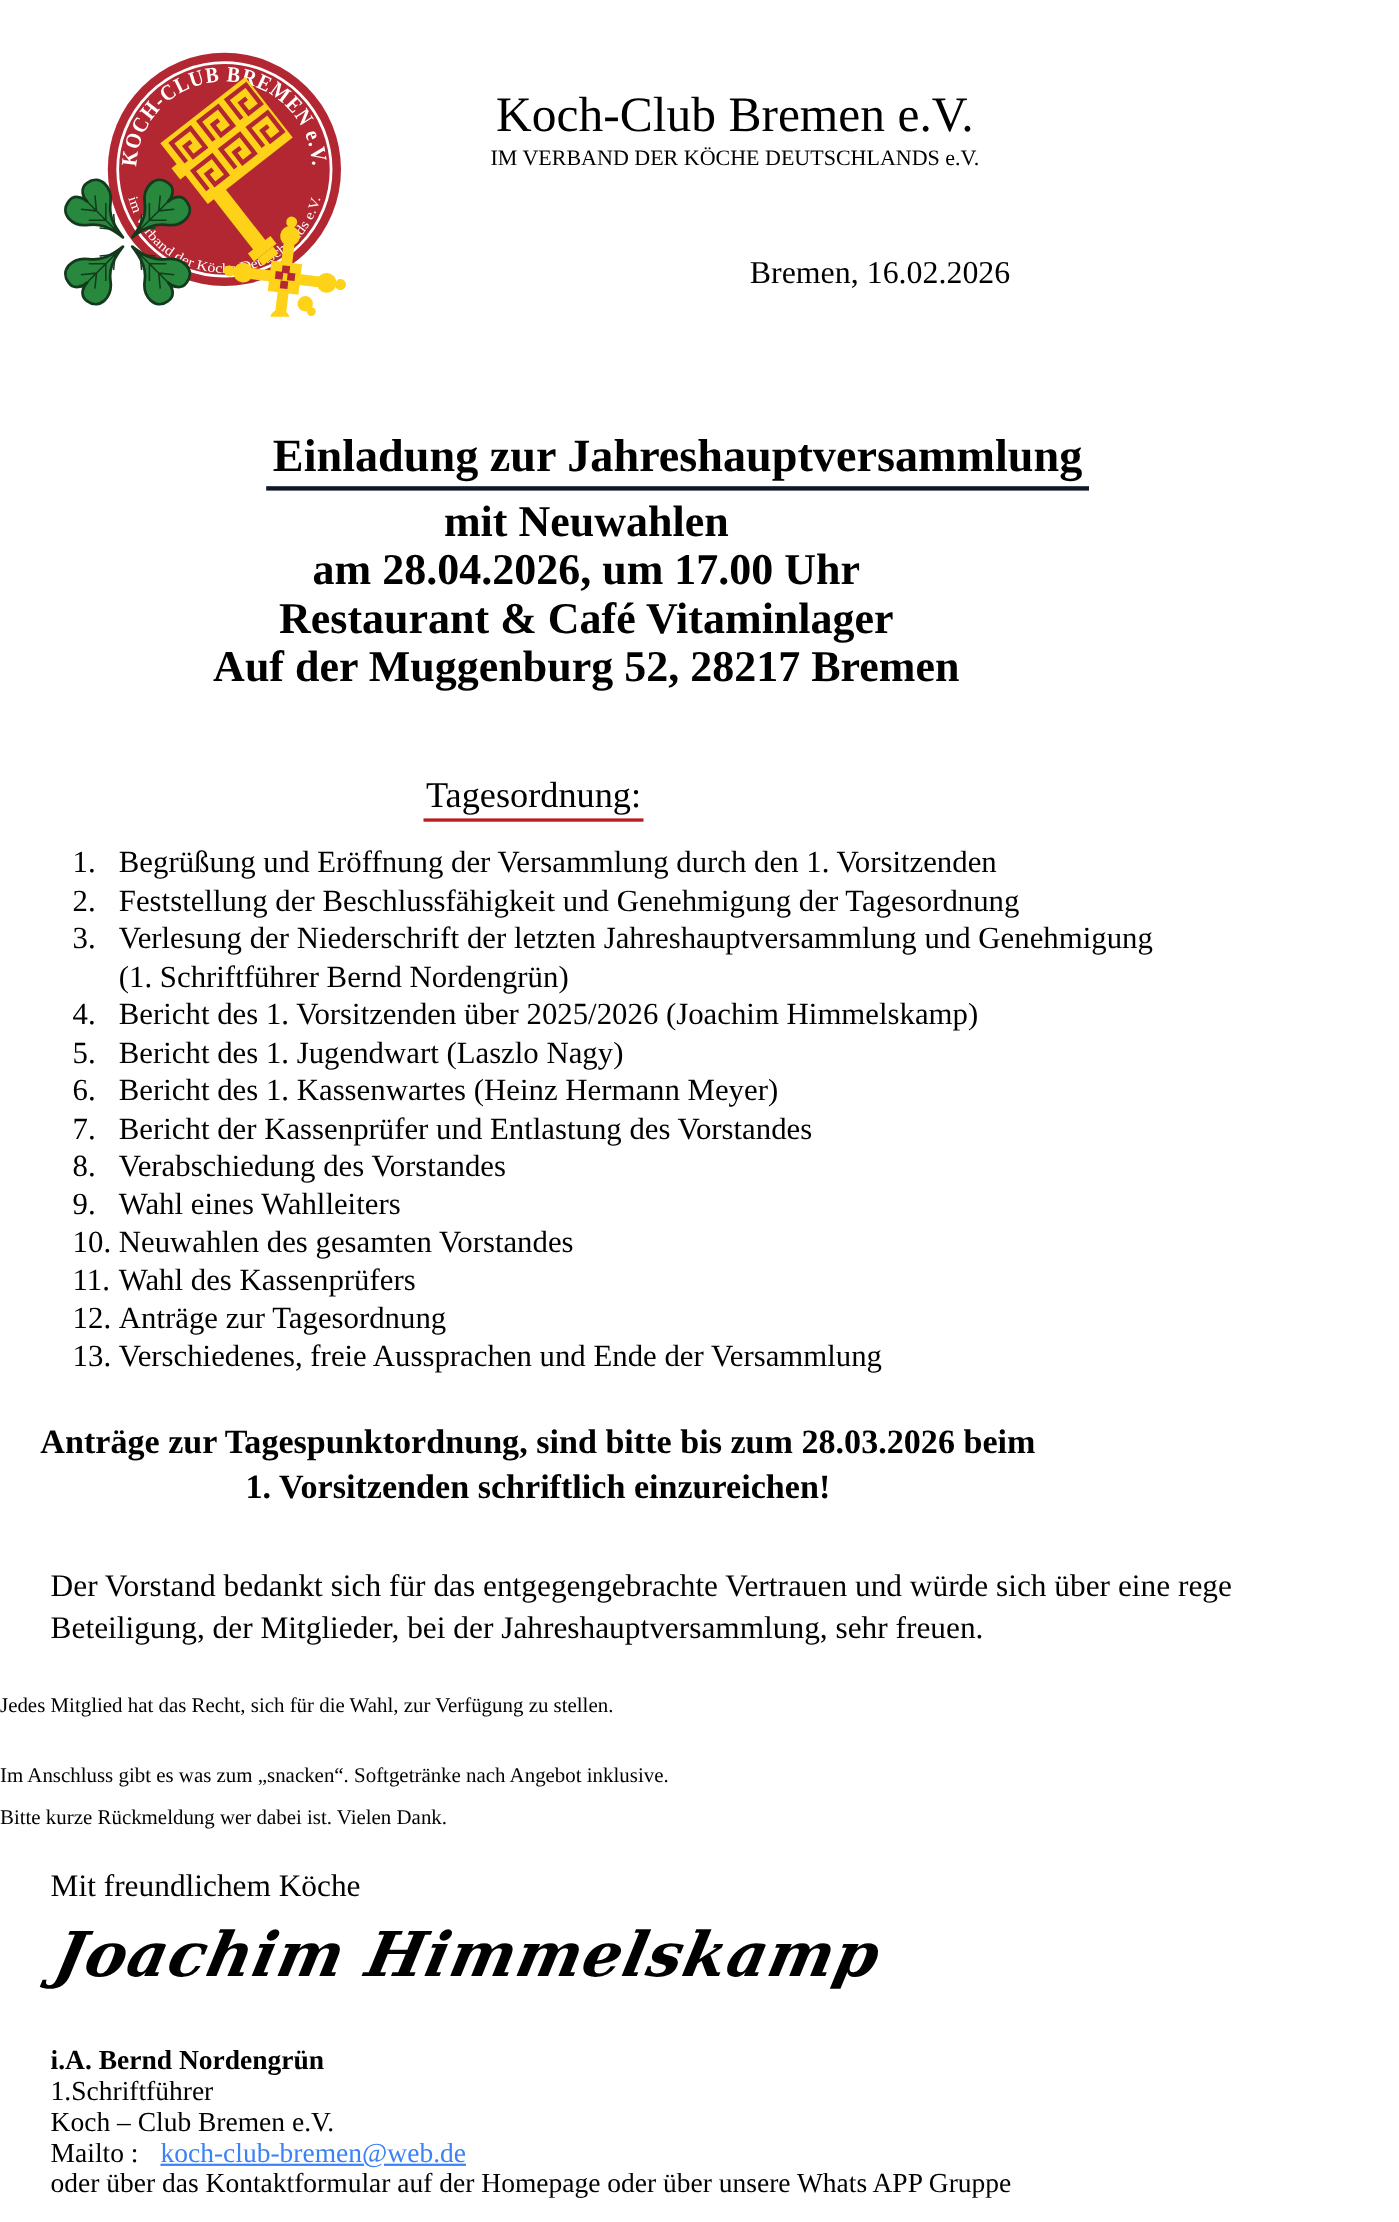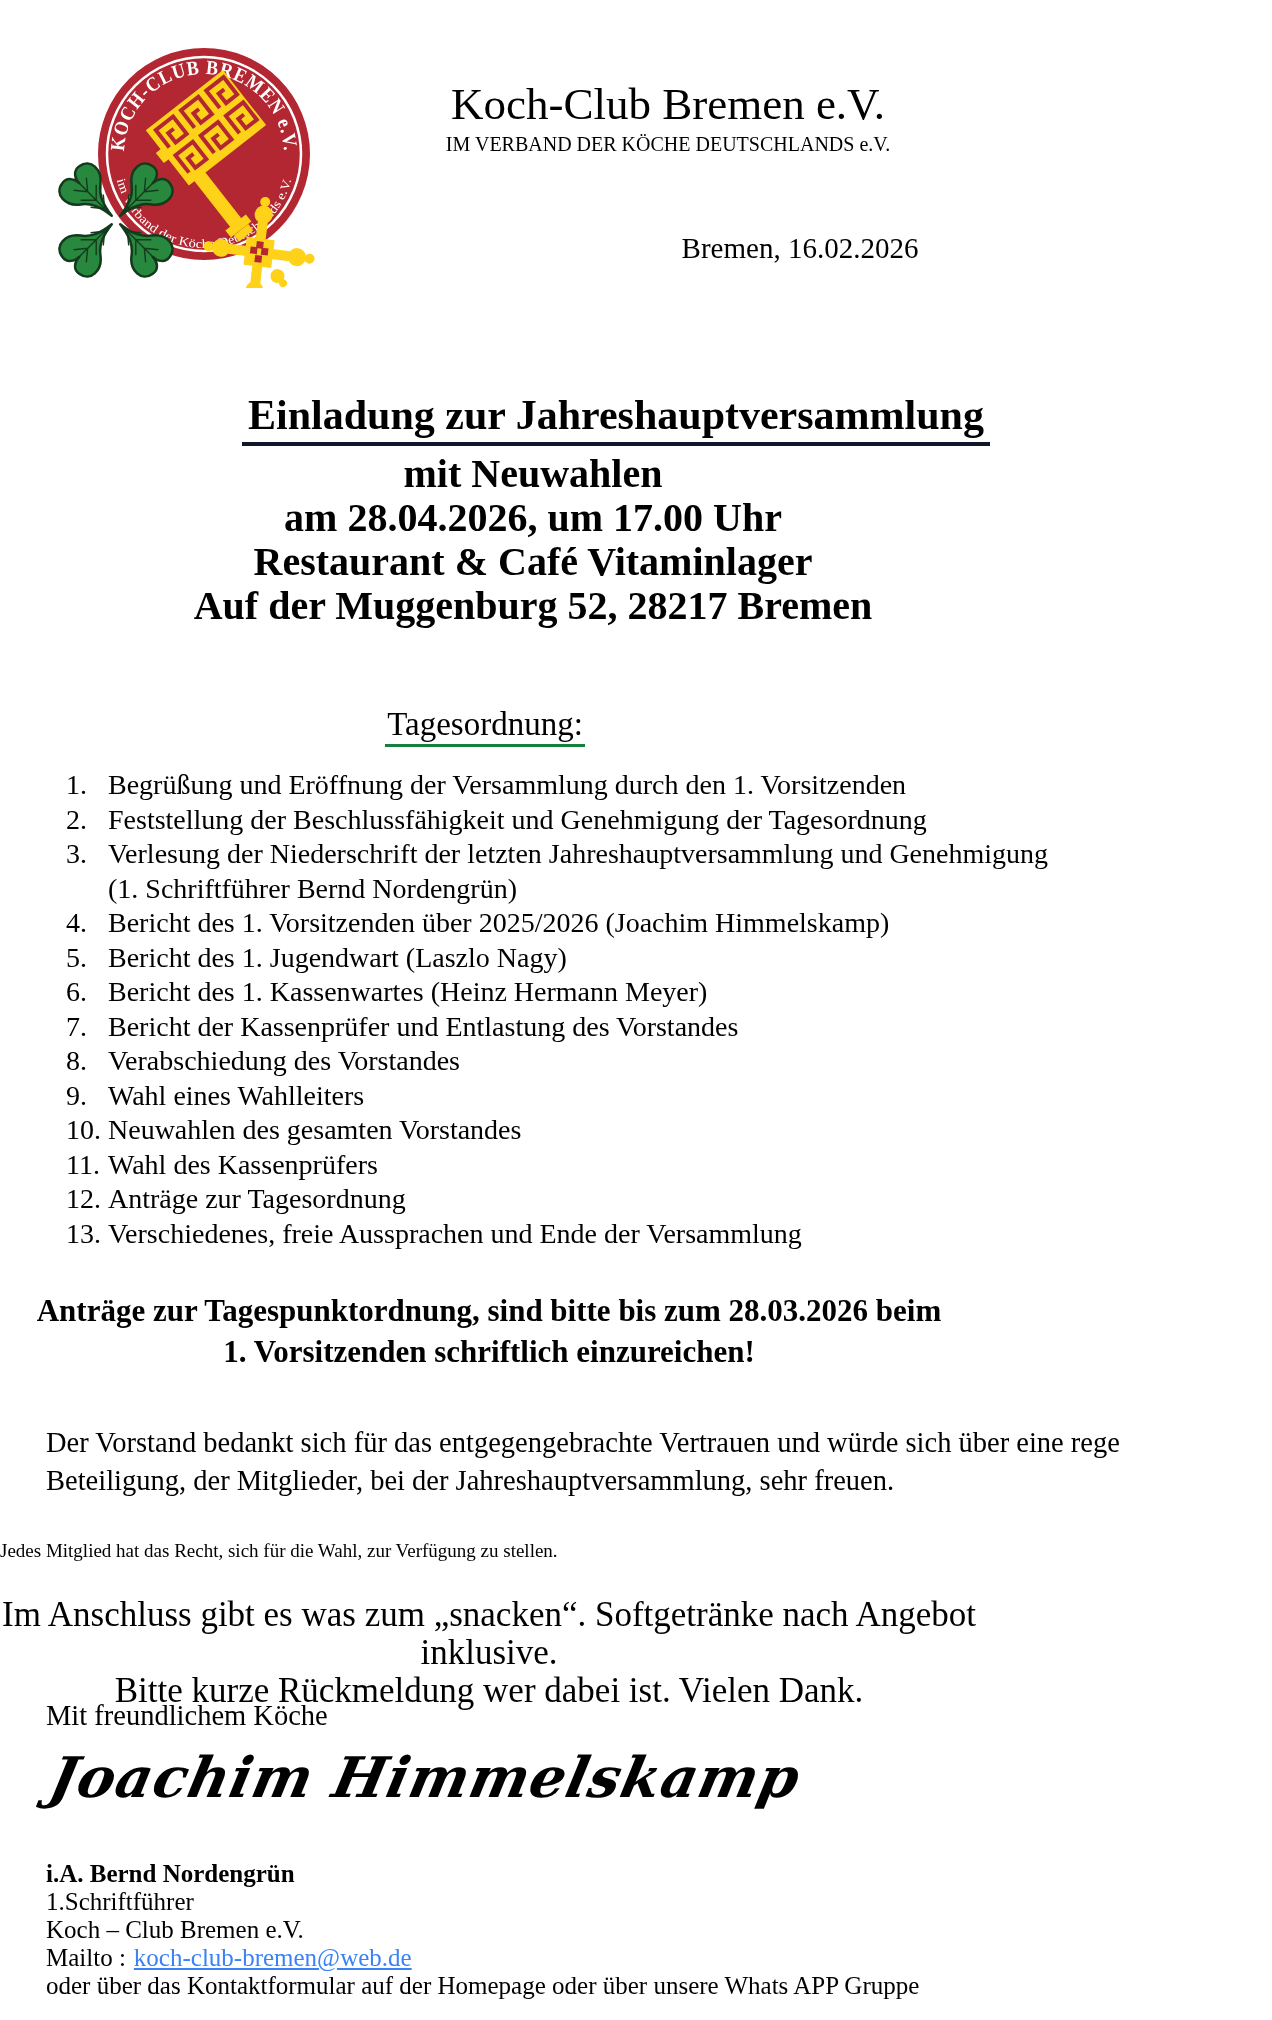--- a/index.html
+++ b/index.html
@@ -17,45 +17,45 @@
   .org-sub  { font-size:20px; line-height:24px; margin-top:2px; }
   .dateline { left:560px; top:232px; width:480px; text-align:center; font-size:29px; }
 
   
   .title1 { top:391px; left:0; width:1232px; text-align:center; font-size:42px; font-weight:bold; }
   .title1 .u { display:inline-block; border-bottom:4px solid #0f172a; padding:0 6px 3px 6px; }
   .title-rest { top:452px; left:0; width:970px; text-align:center; font-size:40px; font-weight:bold; line-height:44px;padding-left:48px; }
 
   
   .agenda-head { top:706px; left:0; width:970px; text-align:center; font-size:33px; }
-  .agenda-head .u { display:inline-block; border-bottom:3px solid #15803d; padding:0 2px 1px 2px; }
+  .agenda-head .u { display:inline-block; border-bottom:3px solid #b91c1c; padding:0 2px 1px 2px; }
   ol.agenda { top:768px; left:66px; width:1165px; margin:0; padding:0; list-style:none;
               counter-reset:agenda; font-size:28px; line-height:34.5px; }
   ol.agenda li { counter-increment:agenda; position:relative; padding-left:42px; white-space:pre-line; }
   ol.agenda li::before { content:counter(agenda) "."; position:absolute; left:0; top:0; }
 
   
   .announcement { top:1290px; left:0; width:978px; text-align:center; font-size:31px; font-weight:bold; line-height:41px; }
 
   
   .para-thanks { top:1424px; left:46px; width:1192px; font-size:28.5px; line-height:38px; }
   .note  { top:1540px; left:0; width:978px; text-align:left; font-size:19px; }
-  .snack { top:1596px; left:0; width:978px; text-align:center; font-size:35px; line-height:38px; }
+  .snack { top:1596px; left:0; width:978px; text-align:left; font-size:19px; line-height:38px; }
   .closing { top:1700px; left:46px; font-size:28.5px; }
 
   
   .signature { top:1744px; left:44px; font-size:56px; font-style:italic; font-weight:bold;
                font-family:"DejaVu Serif",serif; transform:skewX(-12deg); transform-origin:left bottom;
                letter-spacing:1px; }
 
   
   .footer { top:1860px; left:46px; width:1190px; font-size:25px; line-height:28px; }
   .footer .signer { font-weight:bold; }
   .footer a { color:#3b82f6; text-decoration:underline; }
-  .mail-label { margin-right:8px; }
+  .mail-label { margin-right:20px; }
 </style>
 </head>
 <body>
 
 <div class="page">
 
   <div class="abs logo">
     <svg width="272" height="252" viewBox="0 0 272 252" xmlns="http://www.w3.org/2000/svg">
       <defs>
         <path id="arcTop" d="M 78 118 A 80 80 0 0 1 238 118" fill="none"></path>

